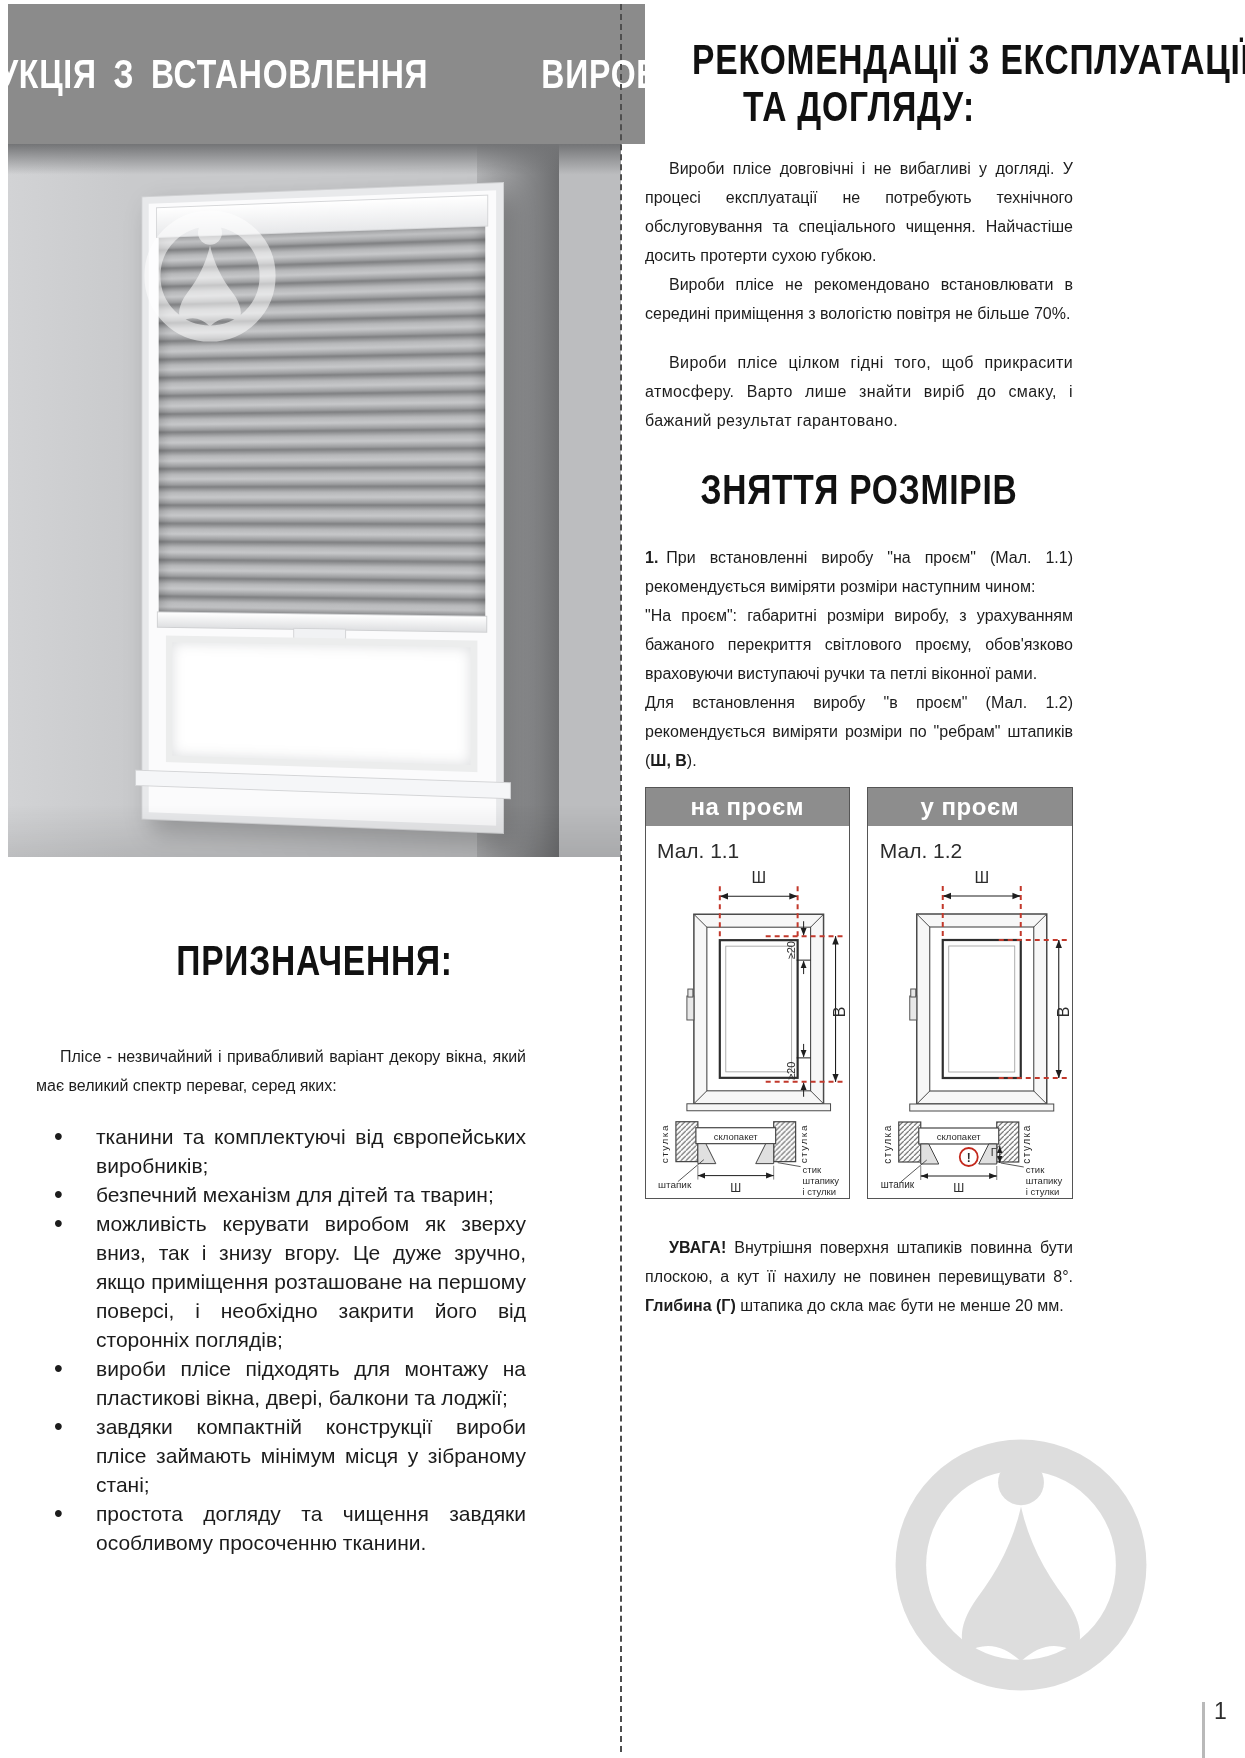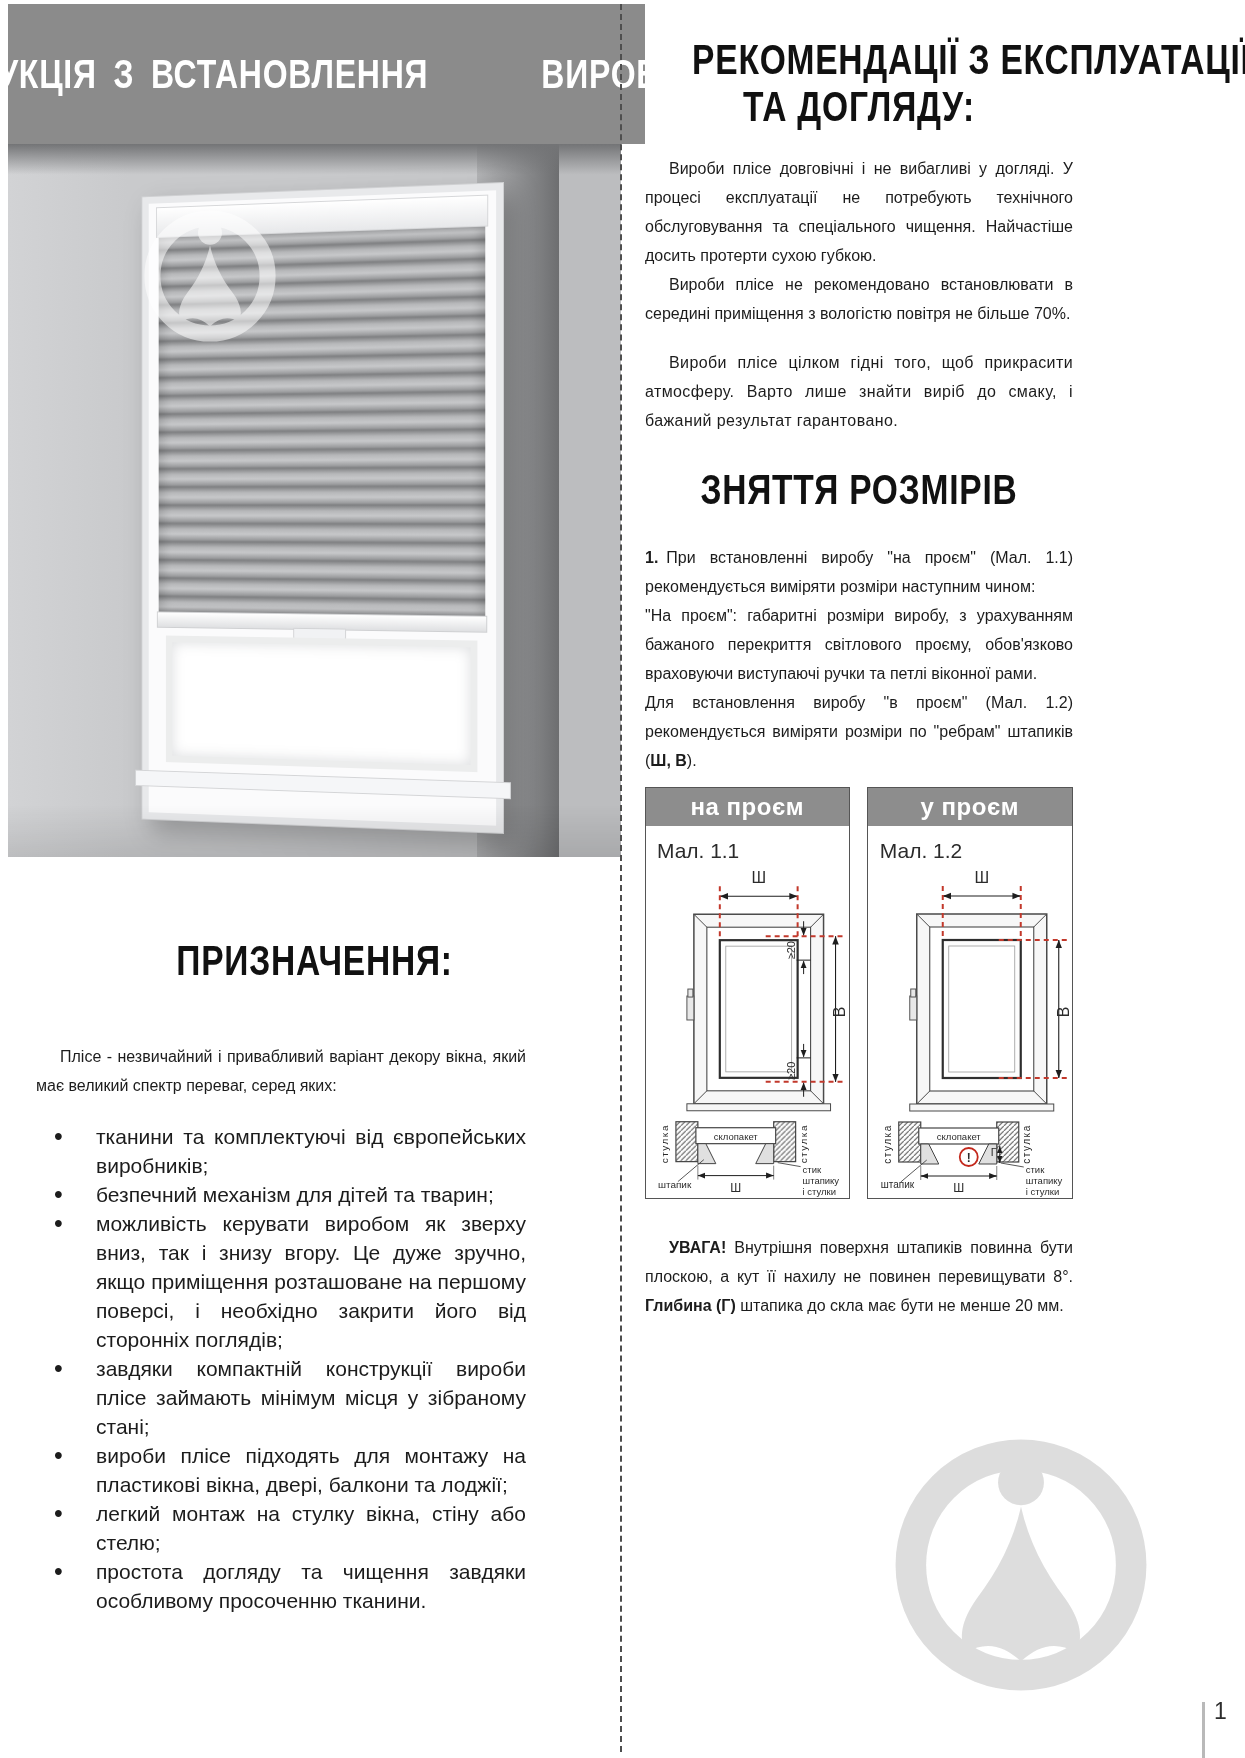--- a/index.html
+++ b/index.html
@@ -127,23 +127,22 @@
   <div class="purpose-h">
     <span class="cond">ПРИЗНАЧЕННЯ:</span>
   </div>
 
   <p class="body just ind purpose-intro">Плісе - незвичайний і привабливий варіант декору вікна, який має великий спектр переваг, серед яких:</p>
 
   <ul class="purpose-list">
     <li>тканини та комплектуючі від європейських виробників;</li>
     <li>безпечний механізм для дітей та тварин;</li>
     <li>можливість керувати виробом як зверху вниз, так і знизу вгору. Це дуже зручно, якщо приміщення розташоване на першому поверсі, і необхідно закрити його від сторонніх поглядів;</li>
+    <li>вироби плісе підходять для монтажу на пластикові вікна, двері, балкони та лоджії;</li>
     <li>завдяки компактній конструкції вироби плісе займають мінімум місця у зібраному стані;</li>
-    <li>вироби плісе підходять для монтажу на пластикові вікна, двері, балкони та лоджії;</li>
-    <li>легкий монтаж на стулку вікна, стіну або стелю;</li>
     <li>простота догляду та чищення завдяки особливому просоченню тканини.</li>
   </ul>
 
   <div class="vsep"></div>
 
   <div class="col-right">
 
     <div class="care-h">
       <span class="cond">РЕКОМЕНДАЦІЇ З ЕКСПЛУАТАЦІЇ</span>
       <span class="cond">ТА ДОГЛЯДУ:</span>

